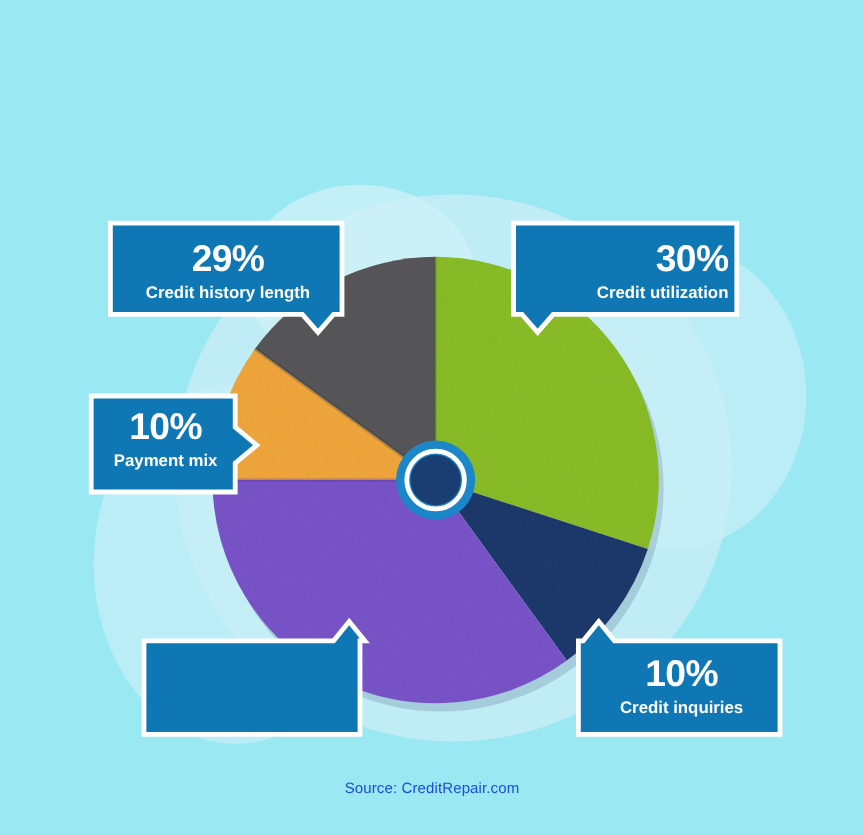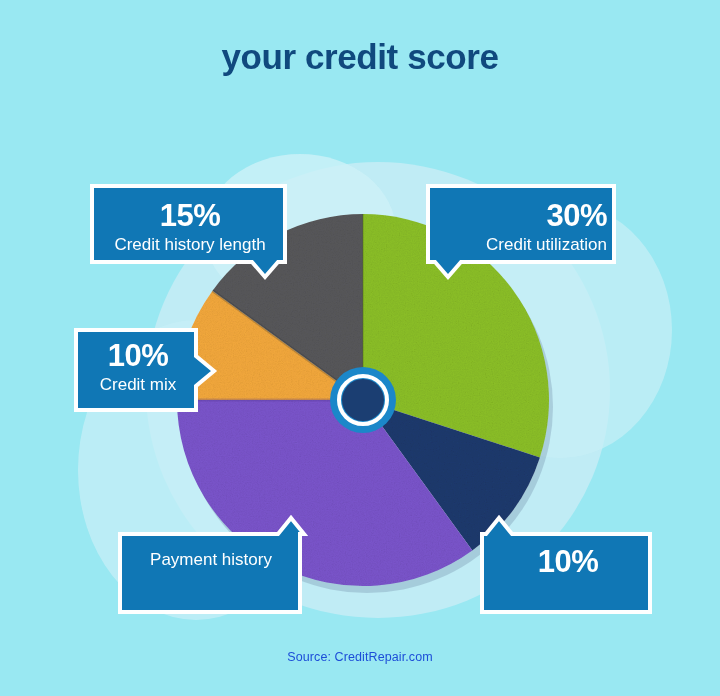--- a/index.html
+++ b/index.html
@@ -47,22 +47,22 @@
     line-height:1;
   }
   .callout .pct{
     display:block;
     font-size:31px;
     font-weight:bold;
     letter-spacing:-0.5px;
   }
   .callout .lbl{
     display:block;
-    font-size:17px;
-    font-weight:normal;
+    font-size:14px;
+    font-weight:bold;
     margin-top:5px;
     white-space:nowrap;
   }
   .c-util      { left:437px; top:200px; width:170px;text-align:right; }
   .c-hist      { left:100px; top:200px; width:180px; }
   .c-mix       { left:82px;  top:340px; width:112px; }
   .c-pay       { left:128px; top:546px; width:166px; }
   .c-inq       { left:492px; top:546px; width:152px; }
 </style>
 </head>
@@ -141,39 +141,38 @@
       <path fill="#1077b5" stroke="#ffffff" stroke-width="4" stroke-linejoin="miter" d="M120,534 H278 L291,518 L304,534 H300 V612 H120 Z"></path>
     </g>
 
     <g>
       <path fill="#1077b5" stroke="#ffffff" stroke-width="4" stroke-linejoin="miter" d="M482,534 H486 L499,518 L512,534 H650 V612 H482 Z"></path>
     </g>
   </svg>
 </div>
 
 <div class="title">
-  <span>your credit score</span>
 </div>
 
 <div class="callout c-util">
   <span class="pct">30%</span>
   <span class="lbl">Credit utilization</span>
 </div>
 
 <div class="callout c-hist">
-  <span class="pct">15%</span>
+  <span class="pct">29%</span>
   <span class="lbl">Credit history length</span>
 </div>
 
 <div class="callout c-mix">
   <span class="pct">10%</span>
-  <span class="lbl">Credit mix</span>
+  <span class="lbl">Payment mix</span>
 </div>
 
 <div class="callout c-pay">
-  <span class="lbl">Payment history</span>
 </div>
 
 <div class="callout c-inq">
   <span class="pct">10%</span>
+  <span class="lbl">Credit inquiries</span>
 </div>
 
 <div class="source">Source: CreditRepair.com</div>
 
 </body></html>

